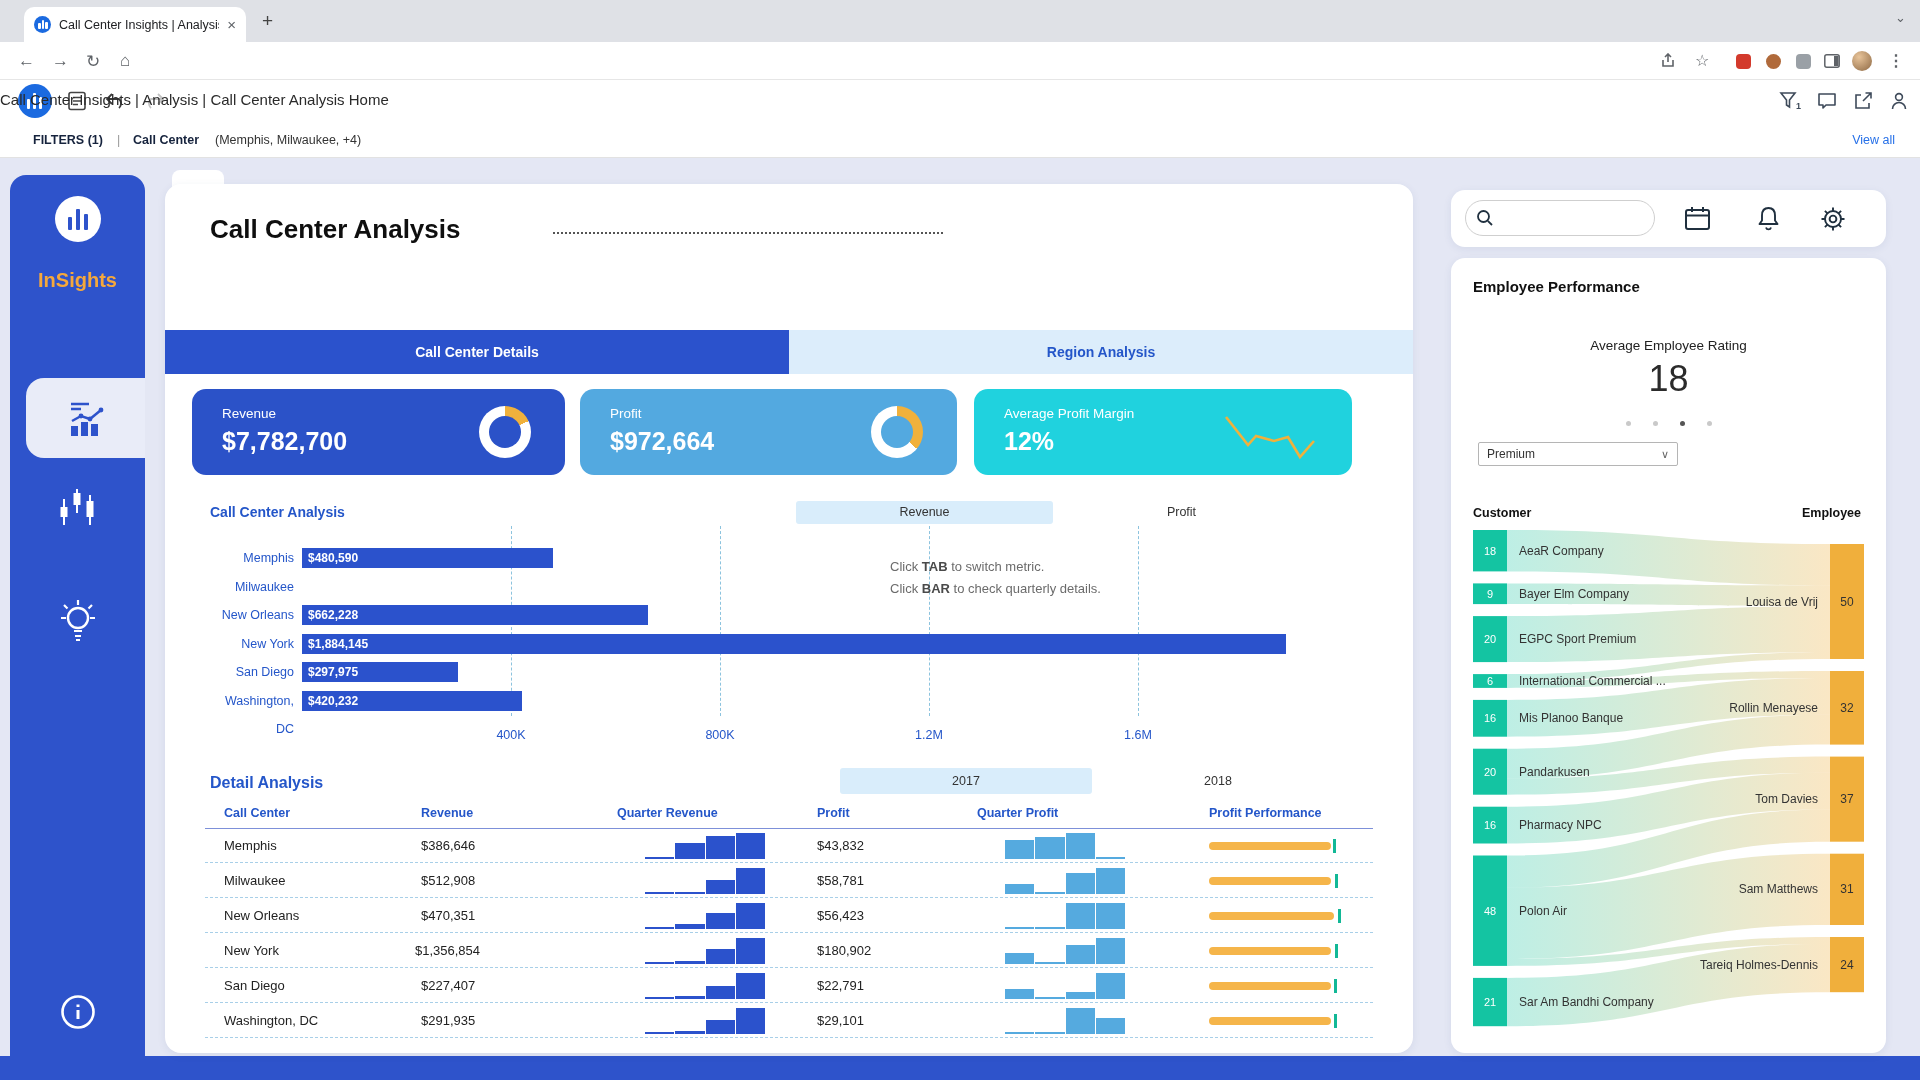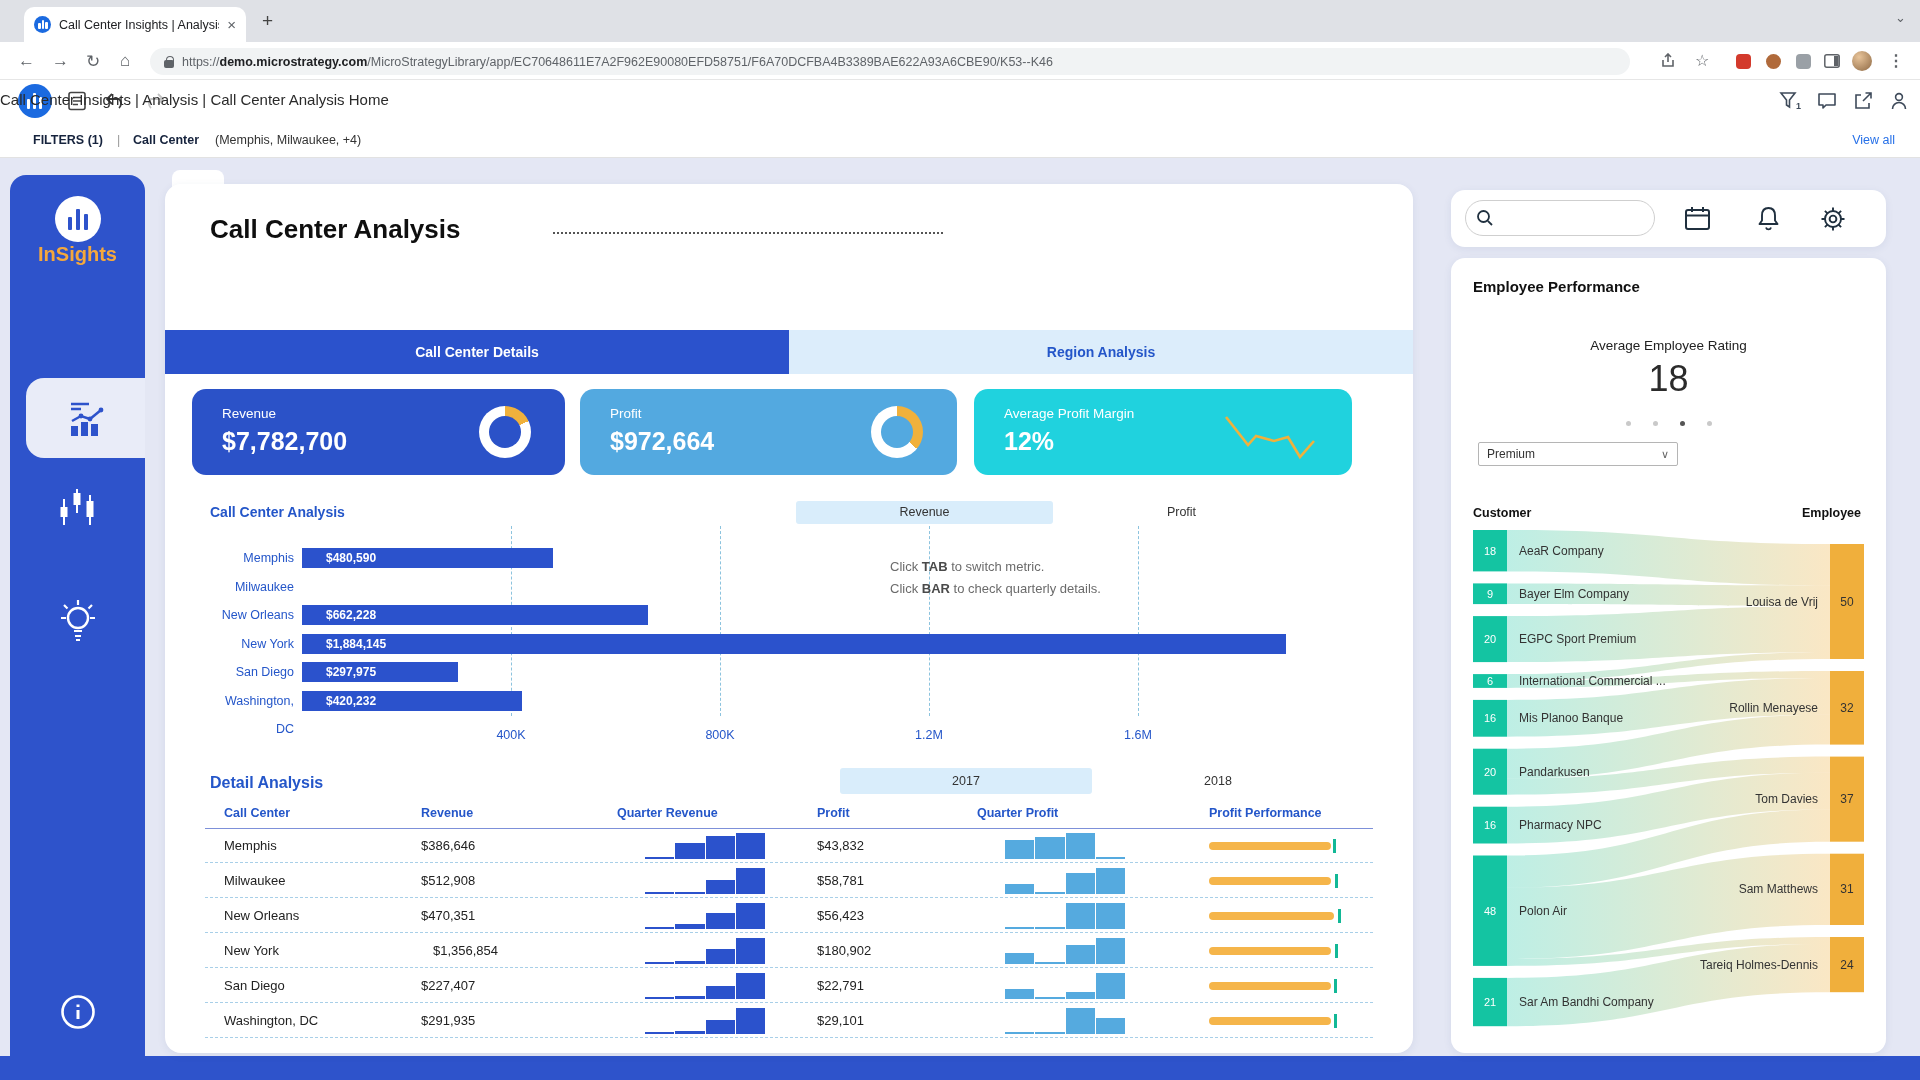--- a/index.html
+++ b/index.html
@@ -40,21 +40,21 @@
   
   .filtersbar { position:absolute; left:0; top:122px; width:1920px; height:36px; background:#fff; border-bottom:1px solid #e2e2e2; font-size:12.5px; color:#16233d; }
   .filtersbar .seg { position:absolute; top:11px; }
   .viewall { position:absolute; right:25px; top:11px; color:#2670e8; cursor:pointer; }
 
   
   .sidebar { position:absolute; left:10px; top:175px; width:135px; height:905px; background:#2e53cb; border-radius:16px 16px 0 0; }
   .brandcircle { position:absolute; left:50%; margin-left:-23px; top:21px; width:46px; height:46px; background:#fff; border-radius:50%; }
   .brandcircle i { position:absolute; background:#2e53cb; width:4px; border-radius:1px; bottom:12px; }
   .brandcircle i:nth-child(1){left:13px; height:13px;} .brandcircle i:nth-child(2){left:21px; height:21px;} .brandcircle i:nth-child(3){left:29px; height:16px;}
-  .brandname { position:absolute; top:68px; width:100%; text-align:center; color:#f5a83c; font-size:20px; font-weight:bold; }
+  .brandname { position:absolute; top:94px; width:100%; text-align:center; color:#f5a83c; font-size:20px; font-weight:bold; }
   .navsel { position:absolute; left:16px; right:0; top:203px; height:80px; background:#e9ecf8; border-radius:18px 0 0 18px; }
   .snavic { position:absolute; left:50%; transform:translateX(-50%); }
 
   
   .footerstrip { position:absolute; left:0; top:1056px; width:1920px; height:24px; background:#2e53cb; }
 
   
   .stacktab { position:absolute; left:172px; top:170px; width:52px; height:24px; background:#fff; border-radius:8px 8px 0 0; }
   .maincard { position:absolute; left:165px; top:184px; width:1248px; height:869px; background:#fff; border-radius:16px; box-shadow:0 2px 8px rgba(40,60,120,.08); overflow:hidden; }
   .dtitle { position:absolute; left:45px; top:30px; font-size:26px; font-weight:bold; color:#0f0f0f; }
@@ -74,21 +74,21 @@
   .chartlabel { position:absolute; left:45px; top:320px; font-size:14px; font-weight:bold; color:#2456c9; }
   .metricpill { position:absolute; left:631px; top:317px; width:257px; height:23px; background:#d9edfb; border-radius:3px; text-align:center; line-height:23px; font-size:12.5px; color:#333; cursor:pointer; }
   .metricplain { position:absolute; left:888px; top:317px; width:257px; height:23px; text-align:center; line-height:23px; font-size:12.5px; color:#333; cursor:pointer; }
 
   .barchart { position:absolute; left:40px; top:352px; width:1160px; height:212px; }
   .gridlayer { position:absolute; left:97px; top:-10px; width:1063px; height:190px; }
   .gline { position:absolute; top:0; bottom:0; width:0; border-left:1.5px dashed #8cc3de; }
   .brow { position:absolute; left:0; width:100%; height:28px; }
   .blabel { position:absolute; left:0; width:89px; text-align:right; font-size:12.5px; color:#2456c9; line-height:28px; }
   .btrack { position:absolute; left:97px; top:4px; right:0; height:20px; }
-  .bbar { height:20px; background:#2b52cc; color:#fff; font-size:12px; font-weight:bold; line-height:20px; padding-left:24px; white-space:nowrap; }
+  .bbar { height:20px; background:#2b52cc; color:#fff; font-size:12px; font-weight:bold; line-height:20px; padding-left:6px; white-space:nowrap; }
   .bbar.sel { border:2.5px solid #000; box-shadow:inset 0 0 0 2px #fff; line-height:15px; }
   .axisrow { position:absolute; left:97px; top:192px; right:0; height:16px; }
   .axt { position:absolute; width:60px; margin-left:-30px; text-align:center; font-size:12.5px; color:#2456c9; }
   .hint { position:absolute; left:725px; top:372px; width:340px; font-size:13px; color:#6b6b6b; line-height:22px; }
   .hint b { color:#4a4a4a; }
 
   .detailtitle { position:absolute; left:45px; top:590px; font-size:16px; font-weight:bold; color:#2456c9; }
   .yearpill { position:absolute; left:675px; top:584px; width:252px; height:26px; background:#d9edfb; border-radius:3px; text-align:center; line-height:26px; font-size:12.5px; color:#333; cursor:pointer; }
   .yearplain { position:absolute; left:927px; top:584px; width:252px; height:26px; text-align:center; line-height:26px; font-size:12.5px; color:#333; cursor:pointer; }
 
@@ -139,24 +139,20 @@
     </div>
     <span class="newtab">+</span>
     <span class="tab-chevron">⌄</span>
   </div>
 
   <div class="urlrow">
     <span class="navic" style="left:18px">←</span>
     <span class="navic" style="left:52px">→</span>
     <span class="navic" style="left:86px">↻</span>
     <span class="navic" style="left:120px">⌂</span>
-    <div class="addr">
-      <span class="lock"></span>
-      <span class="url"><span>https://</span><b>demo.microstrategy.com</b><span>/MicroStrategyLibrary/app/EC70648611E7A2F962E90080EFD58751/F6A70DCFBA4B3389BAE622A93A6CBE90/K53--K46</span></span>
-    </div>
     <svg class="icon chromeic" style="left:1660px;top:11px" width="16" height="16" viewBox="0 0 16 16">
         <path d="M8 1 v8 M5 4 l3-3 3 3 M3 7 v6 h10 V7" stroke="#5f6368" stroke-width="1.6" fill="none"></path>
       </svg>
     <span class="chromeic" style="left:1695px">☆</span>
     <span class="extdot" style="left:1736px;background:#d33a2c"></span>
     <span class="extdot" style="left:1766px;background:#b06a3b;border-radius:50%"></span>
     <span class="extdot" style="left:1796px;background:#9aa0a6"></span>
     <svg class="icon chromeic" style="left:1824px;top:12px" width="16" height="14" viewBox="0 0 16 14">
         <rect x="0.8" y="0.8" width="14.4" height="12.4" rx="2" stroke="#5f6368" stroke-width="1.5" fill="none"></rect>
         <rect x="10" y="2" width="4.5" height="10" fill="#5f6368"></rect>
@@ -405,21 +401,21 @@
             <i style="background: rgb(85, 170, 223); height: 26px;"></i>
             <i style="background: rgb(85, 170, 223); height: 26px;"></i>
           </div>
           <div class="bullet" style="left: 1004px;">
             <div class="bar" style="width: 124.8px;"></div>
             <div class="tick" style="left: 128.7px;"></div>
           </div>
         </div>
         <div class="drow" style="top: 133px;">
           <div class="dcell" style="left: 19px;">New York</div>
-          <div class="dcell" style="left: 228px; text-align: right;">$1,356,854</div>
+          <div class="dcell" style="left: 210px; text-align: right;">$1,356,854</div>
           <div class="mini" style="left: 440px;">
             <i style="background: rgb(43, 82, 204); height: 2px;"></i>
             <i style="background: rgb(43, 82, 204); height: 3.12px;"></i>
             <i style="background: rgb(43, 82, 204); height: 15.08px;"></i>
             <i style="background: rgb(43, 82, 204); height: 26px;"></i>
           </div>
           <div class="dcell" style="left: 612px;">$180,902</div>
           <div class="mini" style="left: 800px;">
             <i style="background: rgb(85, 170, 223); height: 10.92px;"></i>
             <i style="background: rgb(85, 170, 223); height: 2px;"></i>

